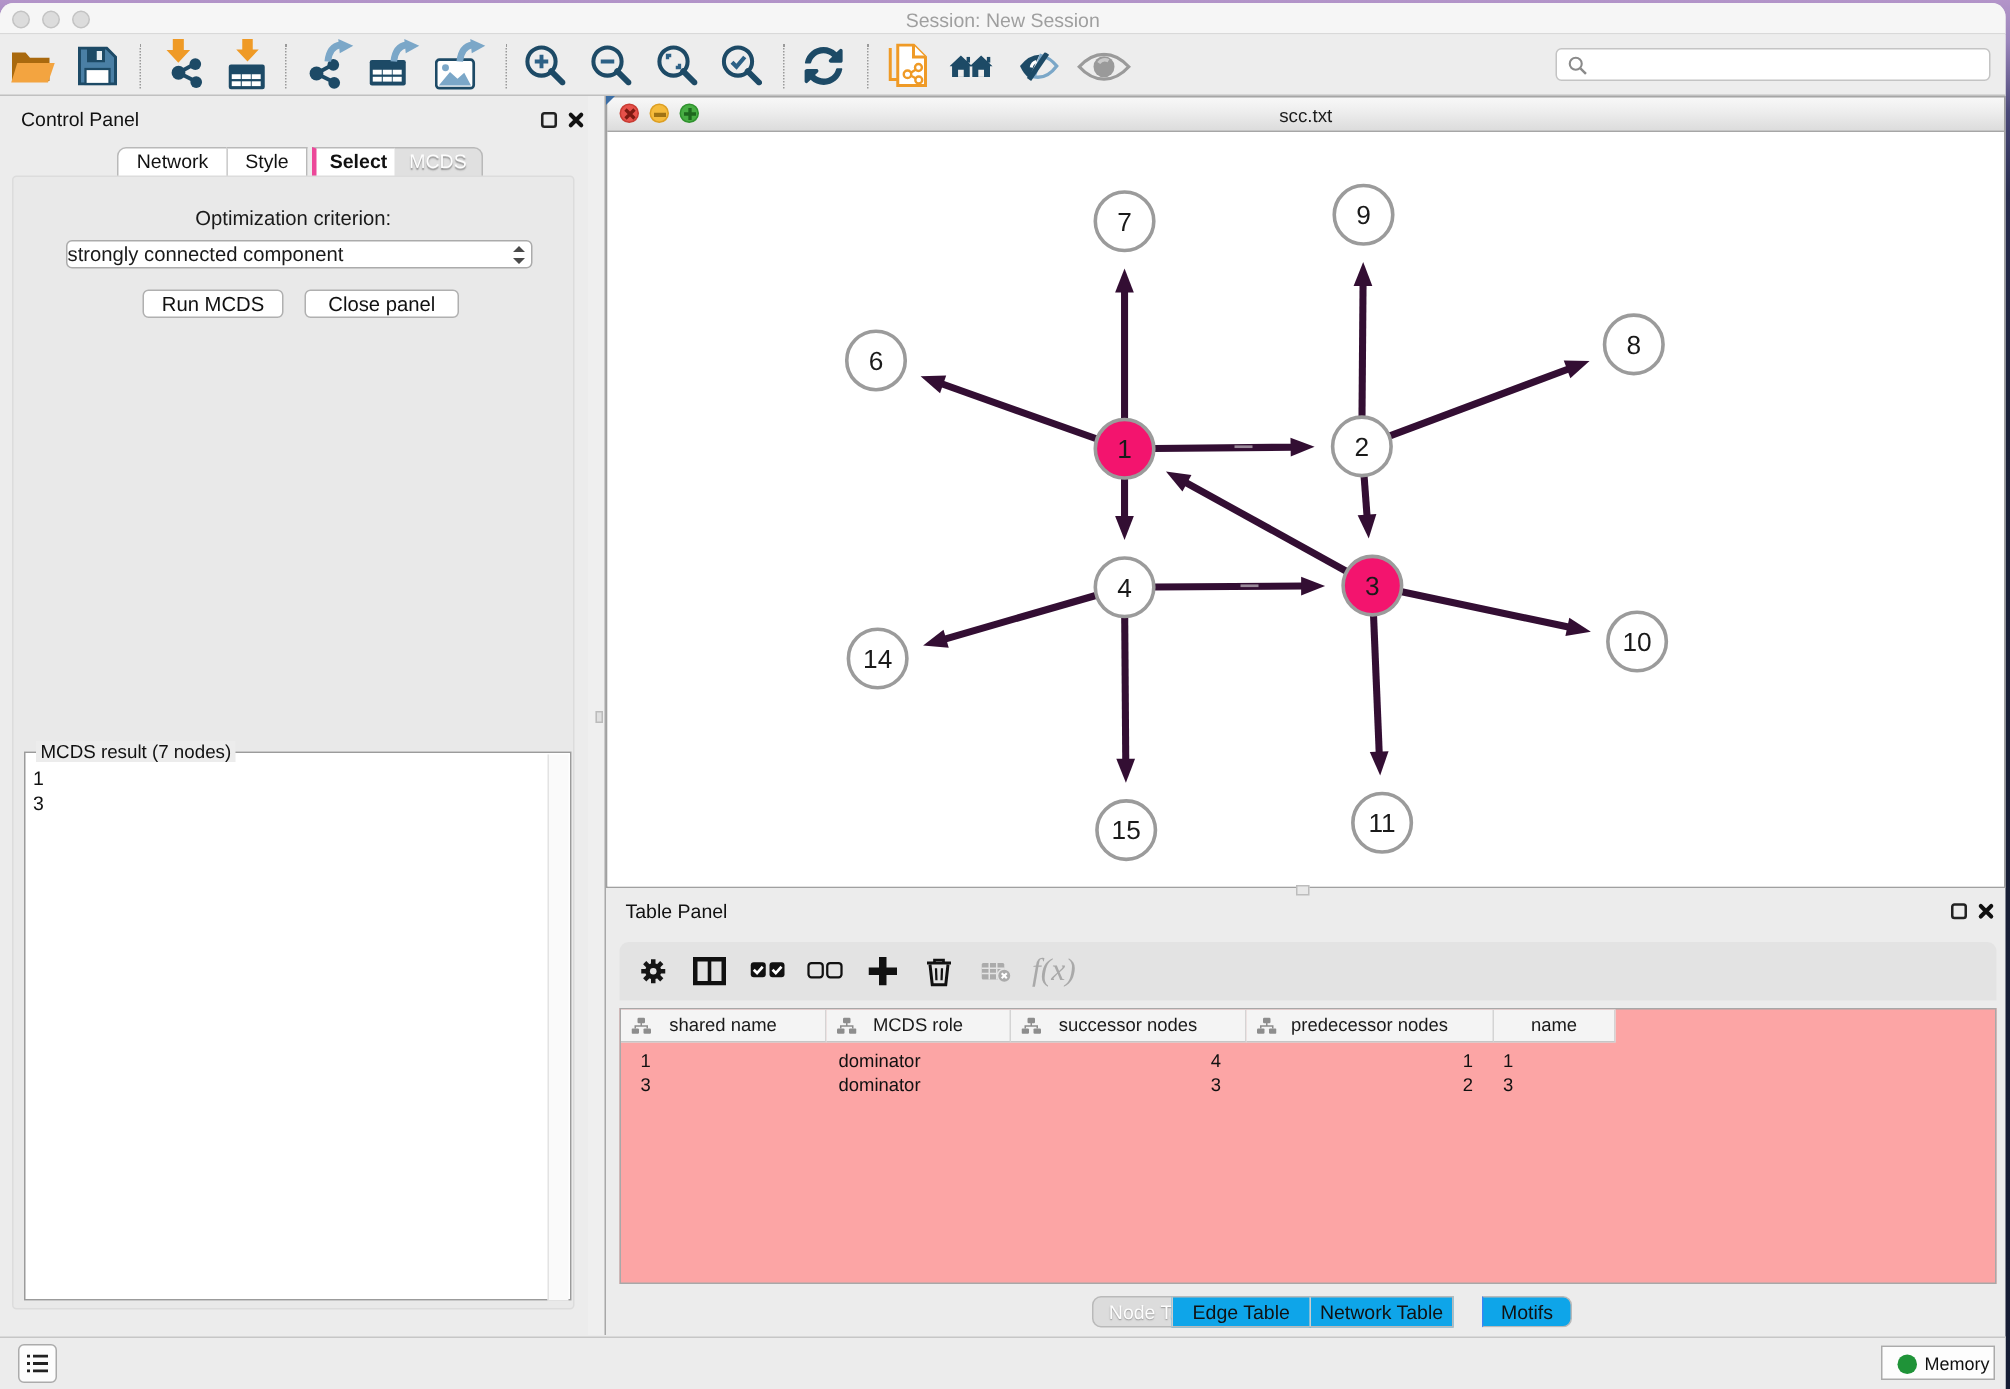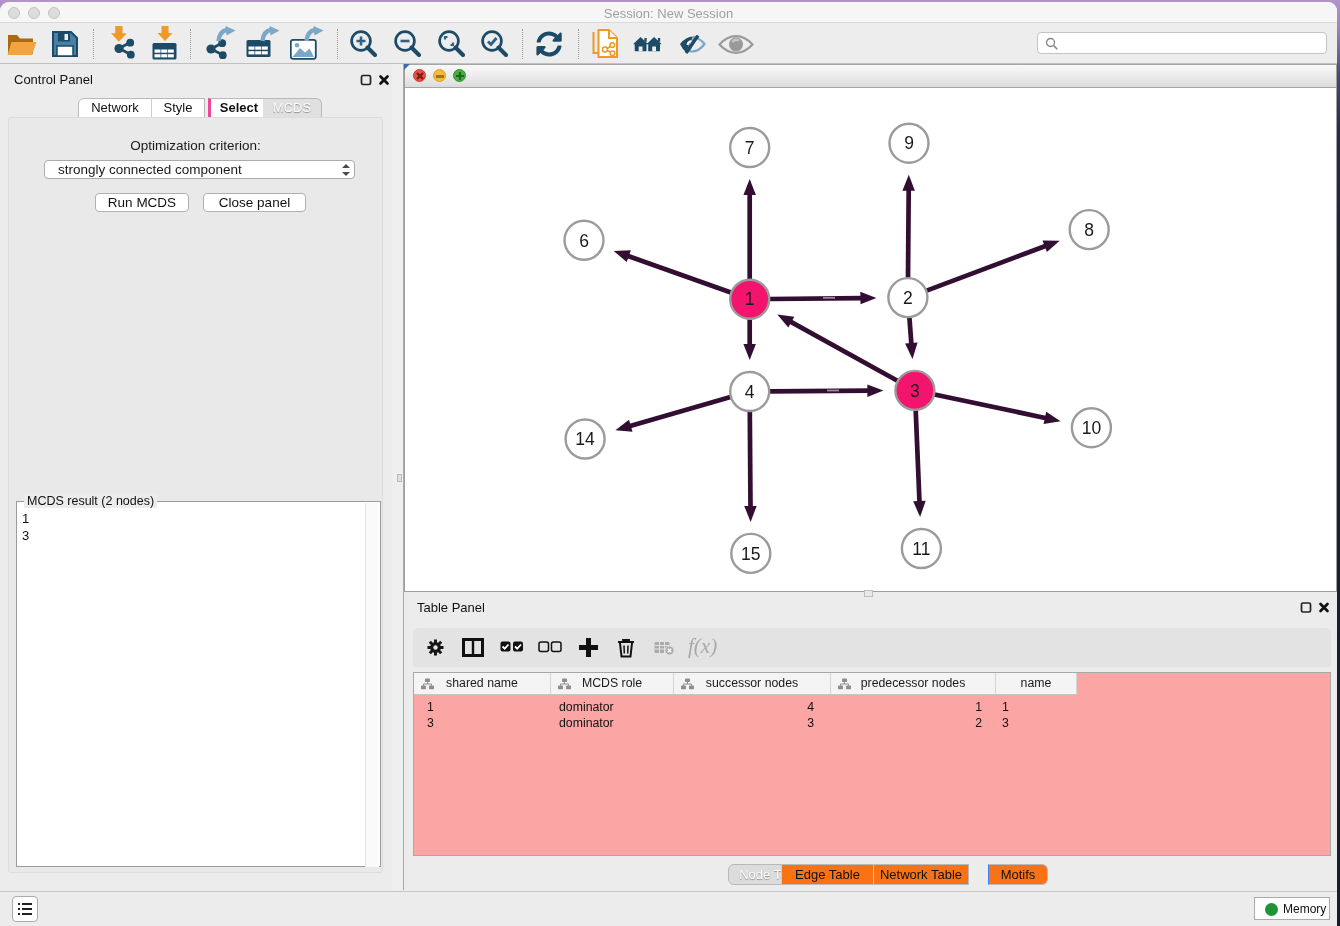--- a/index.html
+++ b/index.html
@@ -12,42 +12,42 @@
 .tl { width:12px; height:12px; border-radius:50%; background:#dcdcdc; border:1px solid #c3c3c3; top:7px; }
 #apptitle { top:6px; left:0; width:1337px; text-align:center; font-size:13px; color:#9f9f9f; }
 #toolbar { left:0; top:23px; width:1337px; height:41px; background:#ededed; border-bottom:1px solid #c0c0c0; }
 .tsep { top:29px; width:1px; height:30px; border-left:1px dotted #9a9a9a; }
 #searchbox { left:1037px; top:32px; width:290px; height:22px; background:#fff; border:1px solid #c4c4c4; border-radius:4px; }
 
 #cp-title { left:14px; top:72px; font-size:13px; color:#111; }
 .tab { position:absolute; top:98px; height:32px; background:#fff; border:1px solid #b9b9b9; font-size:13px; color:#111; text-align:center; line-height:17px; }
 #cp-body { left:8px; top:117px; width:375px; height:756px; background:#e9e9e9; border:1px solid #dcdcdc; border-radius:3px; }
 #optlabel { left:0px; top:138px; width:391px; text-align:center; font-size:13.5px; color:#1a1a1a; }
-#optsel { left:44px; top:160px; width:311px; height:19px; background:#fff; border:1px solid #ababab; border-radius:4px; font-size:13.5px; color:#1a1a1a; line-height:17px; padding-left:13px; }
+#optsel { left:44px; top:160px; width:311px; height:19px; background:#fff; border:1px solid #ababab; border-radius:4px; font-size:13.5px; color:#1a1a1a; line-height:17px; }
 .btn { position:absolute; height:19px; background:#fff; border:1px solid #b0b0b0; border-radius:4px; font-size:13.5px; color:#111; text-align:center; line-height:17px; }
 #fieldset { left:16px; top:501px; width:365px; height:366px; border:1px solid #9b9b9b; background:#fff; }
 #fs-legend { left:24px; top:494px; background:#ececec; padding:0 3px; font-size:12.5px; color:#111; }
 #fs-scroll { right:1px; top:1px; width:14px; height:364px; background:#fafafa; border-left:1px solid #e3e3e3; position:absolute; }
 
 #vsplit { left:392px; top:64px; width:12px; height:826px; background:#efefef; border-right:1px solid #a8a8a8; }
 #vhandle { left:397px; top:474px; width:5px; height:8px; background:#e0e0e0; border:1px solid #bbb; }
 
 #netwin { left:404px; top:64px; width:933px; height:528px; border:1px solid #a0a0a0; border-top:none; }
 #nettitle { left:0; top:0; width:931px; height:24px; background:linear-gradient(180deg,#f8f8f8 0%,#ededed 45%,#dcdcdc 100%); border-bottom:1px solid #a6a6a6; border-top:1px solid #a6a6a6;}
 .itl { position:absolute; top:5px; width:13px; height:13px; border-radius:50%; }
 #netname { top:6px; left:0; width:931px; text-align:center; font-size:12.5px; color:#1c1c1c; }
 #canvas { left:0; top:24px; width:931px; height:503px; background:#fff; }
 
 #tp-title { left:417px; top:600px; font-size:13px; color:#111; }
 #tp-toolbar { left:413px; top:628px; width:918px; height:39px; background:#e3e3e3; border-radius:6px 6px 0 0; }
 #tp-table { left:413px; top:672px; width:918px; height:184px; background:#fca5a5; border:1px solid #a8a8a8; }
 .th { position:absolute; top:0; height:22px; background:#f4f4f4; border-right:1px solid #d4d4d4; border-bottom:1px solid #c6c6c6; font-size:12.3px; color:#1a1a1a; text-align:center; line-height:21px; }
 .td { position:absolute; font-size:12.3px; color:#111; height:16px; line-height:16px; }
 
-.btab { position:absolute; top:864px; height:21px; background:#f97316; border:1px solid #b9b9b9; font-size:13px; color:#111; text-align:center; line-height:19px; }
+.btab { position:absolute; top:864px; height:21px; background:#0ea5e9; border:1px solid #b9b9b9; font-size:13px; color:#111; text-align:center; line-height:19px; }
 
 #statusbar { left:0; top:891px; width:1337px; height:35px; background:#ececec; border-top:1px solid #c6c6c6; }
 #memorybtn { left:1254px; top:897px; width:76px; height:23px; background:#fdfdfd; border:1px solid #ababab; font-size:12px; color:#111; }
 #listbtn { left:12px; top:896px; width:26px; height:26px; background:#fdfdfd; border:1px solid #ababab; border-radius:4px; }
 .etched { color:#fdfdfd; text-shadow:0 1px 1px #8f8f8f; }
 </style></head>
 <body>
 <div id="desktop" class="abs"></div>
 <div id="appwin" class="abs"></div>
 <div id="titlebar" class="abs"></div>
@@ -216,40 +216,41 @@
 <div id="optlabel" class="abs">Optimization criterion:</div>
 <div id="optsel" class="abs">strongly connected component</div>
 <svg class="abs" style="left:340px; top:162.5px;" width="12" height="14" viewBox="0 0 12 14">
     <path d="M2 5 L6 1 L10 5 Z M2 9 L6 13 L10 9 Z" fill="#4a4a4a"></path>
   </svg>
 <div class="abs btn" style="left:95px; top:193px; width:94px;">Run MCDS</div>
 <div class="abs btn" style="left:203px; top:193px; width:103px;">Close panel</div>
 <div id="fieldset" class="abs">
     <div id="fs-scroll"></div>
   </div>
-<div id="fs-legend" class="abs">MCDS result (2 nodes)</div>
+<div id="fs-legend" class="abs">MCDS result (7 nodes)</div>
 <div class="abs" style="left:22px; top:511px; font-size:13px; color:#111; line-height:16.5px;">1<br>3</div>
 
 <div id="vsplit" class="abs"></div>
 <div id="vhandle" class="abs"></div>
 
 <div id="netwin" class="abs">
 <div id="nettitle" class="abs"></div>
 <div class="abs itl" style="left:8px; background:#e6514a; border:1px solid #c83c33;"></div>
 <div class="abs itl" style="left:28px; background:#f5bb3c; border:1px solid #dd9f23;"></div>
 <div class="abs itl" style="left:48px; background:#47ad43; border:1px solid #2f922e;"></div>
 <svg class="abs" style="left:11px; top:8px;" width="8" height="8" viewBox="0 0 8 8">
       <path d="M1 1 L7 7 M7 1 L1 7" stroke="#7d1a12" stroke-width="2.2"></path>
     </svg>
 <svg class="abs" style="left:31px; top:10.5px;" width="8" height="3" viewBox="0 0 8 3">
       <rect width="8" height="3" fill="#a07314"></rect>
     </svg>
 <svg class="abs" style="left:51px; top:8px;" width="8" height="8" viewBox="0 0 8 8">
       <path d="M4 0 L4 8 M0 4 L8 4" stroke="#1e681e" stroke-width="2.2"></path>
     </svg>
+<div id="netname" class="abs">scc.txt</div>
 <div id="canvas" class="abs"></div>
 <svg class="abs" style="left:1px; top:24px;" width="931" height="503" viewBox="0 0 931 503">
 <g stroke="#330e33" stroke-width="4.7">
 <line x1="343.7" y1="191.2" x2="343.7" y2="105.5"></line>
 <line x1="324.9" y1="204.5" x2="221.3" y2="167.7"></line>
 <line x1="363.7" y1="211.0" x2="455.9" y2="210.1"></line>
 <line x1="343.7" y1="231.2" x2="343.7" y2="257.5"></line>
 <line x1="502.0" y1="189.6" x2="502.7" y2="101.2"></line>
 <line x1="520.6" y1="202.6" x2="640.1" y2="157.8"></line>
 <line x1="503.4" y1="229.5" x2="505.4" y2="256.5"></line>

